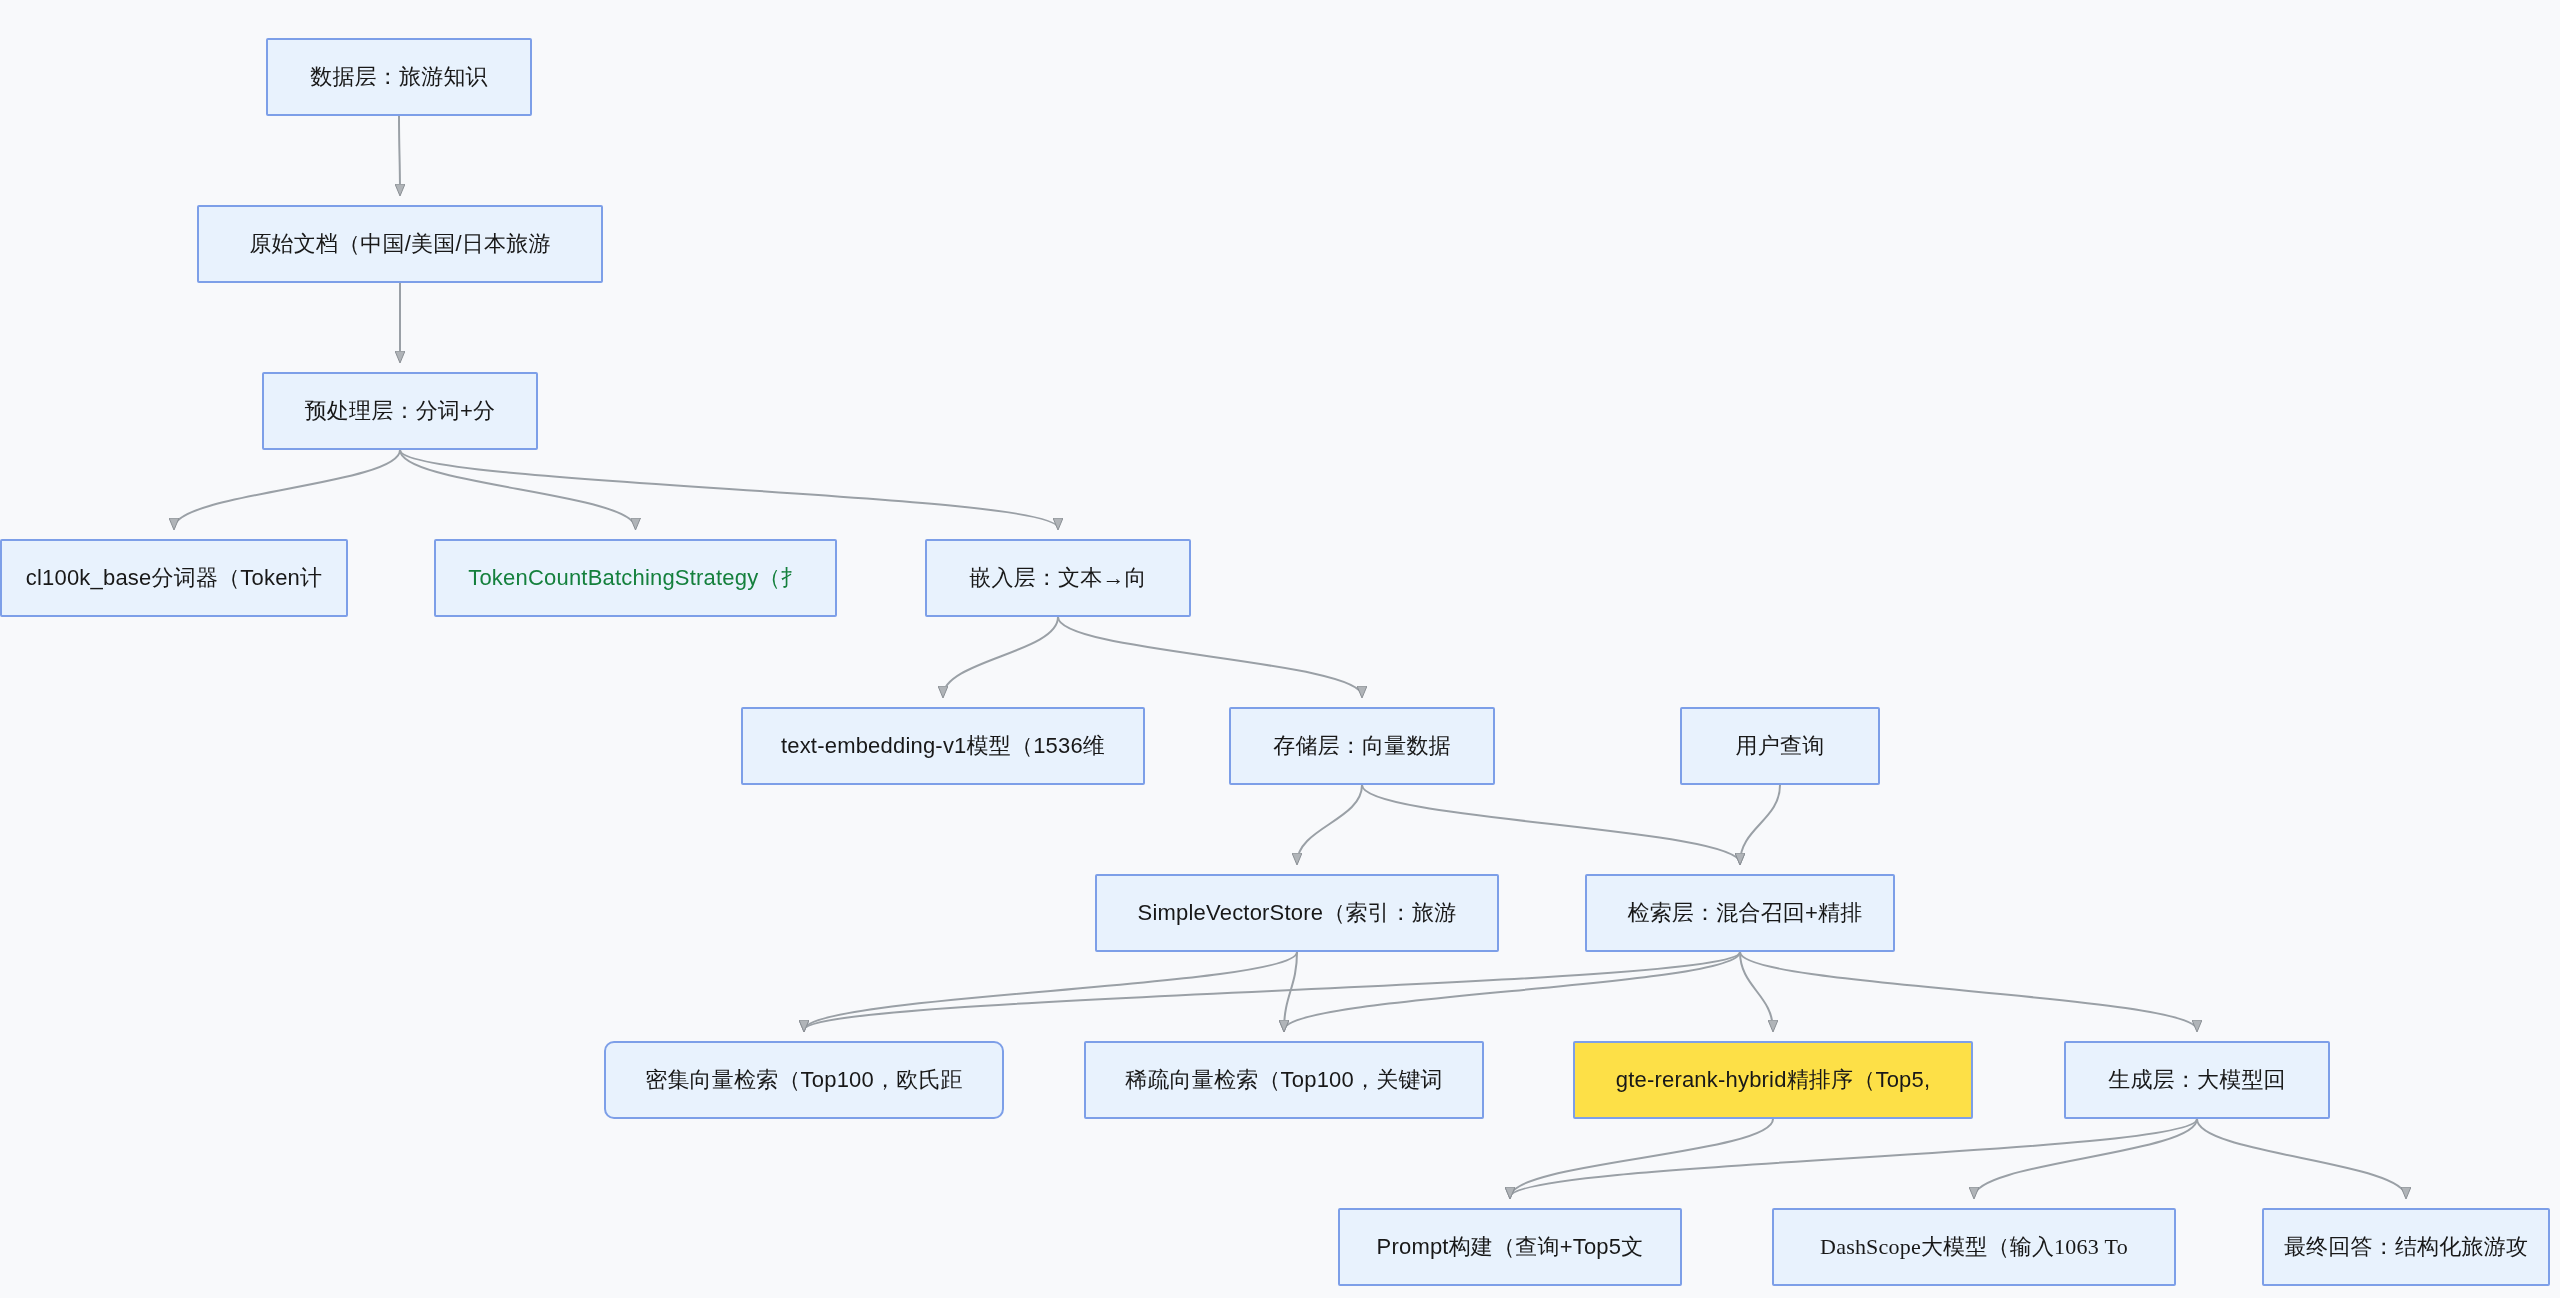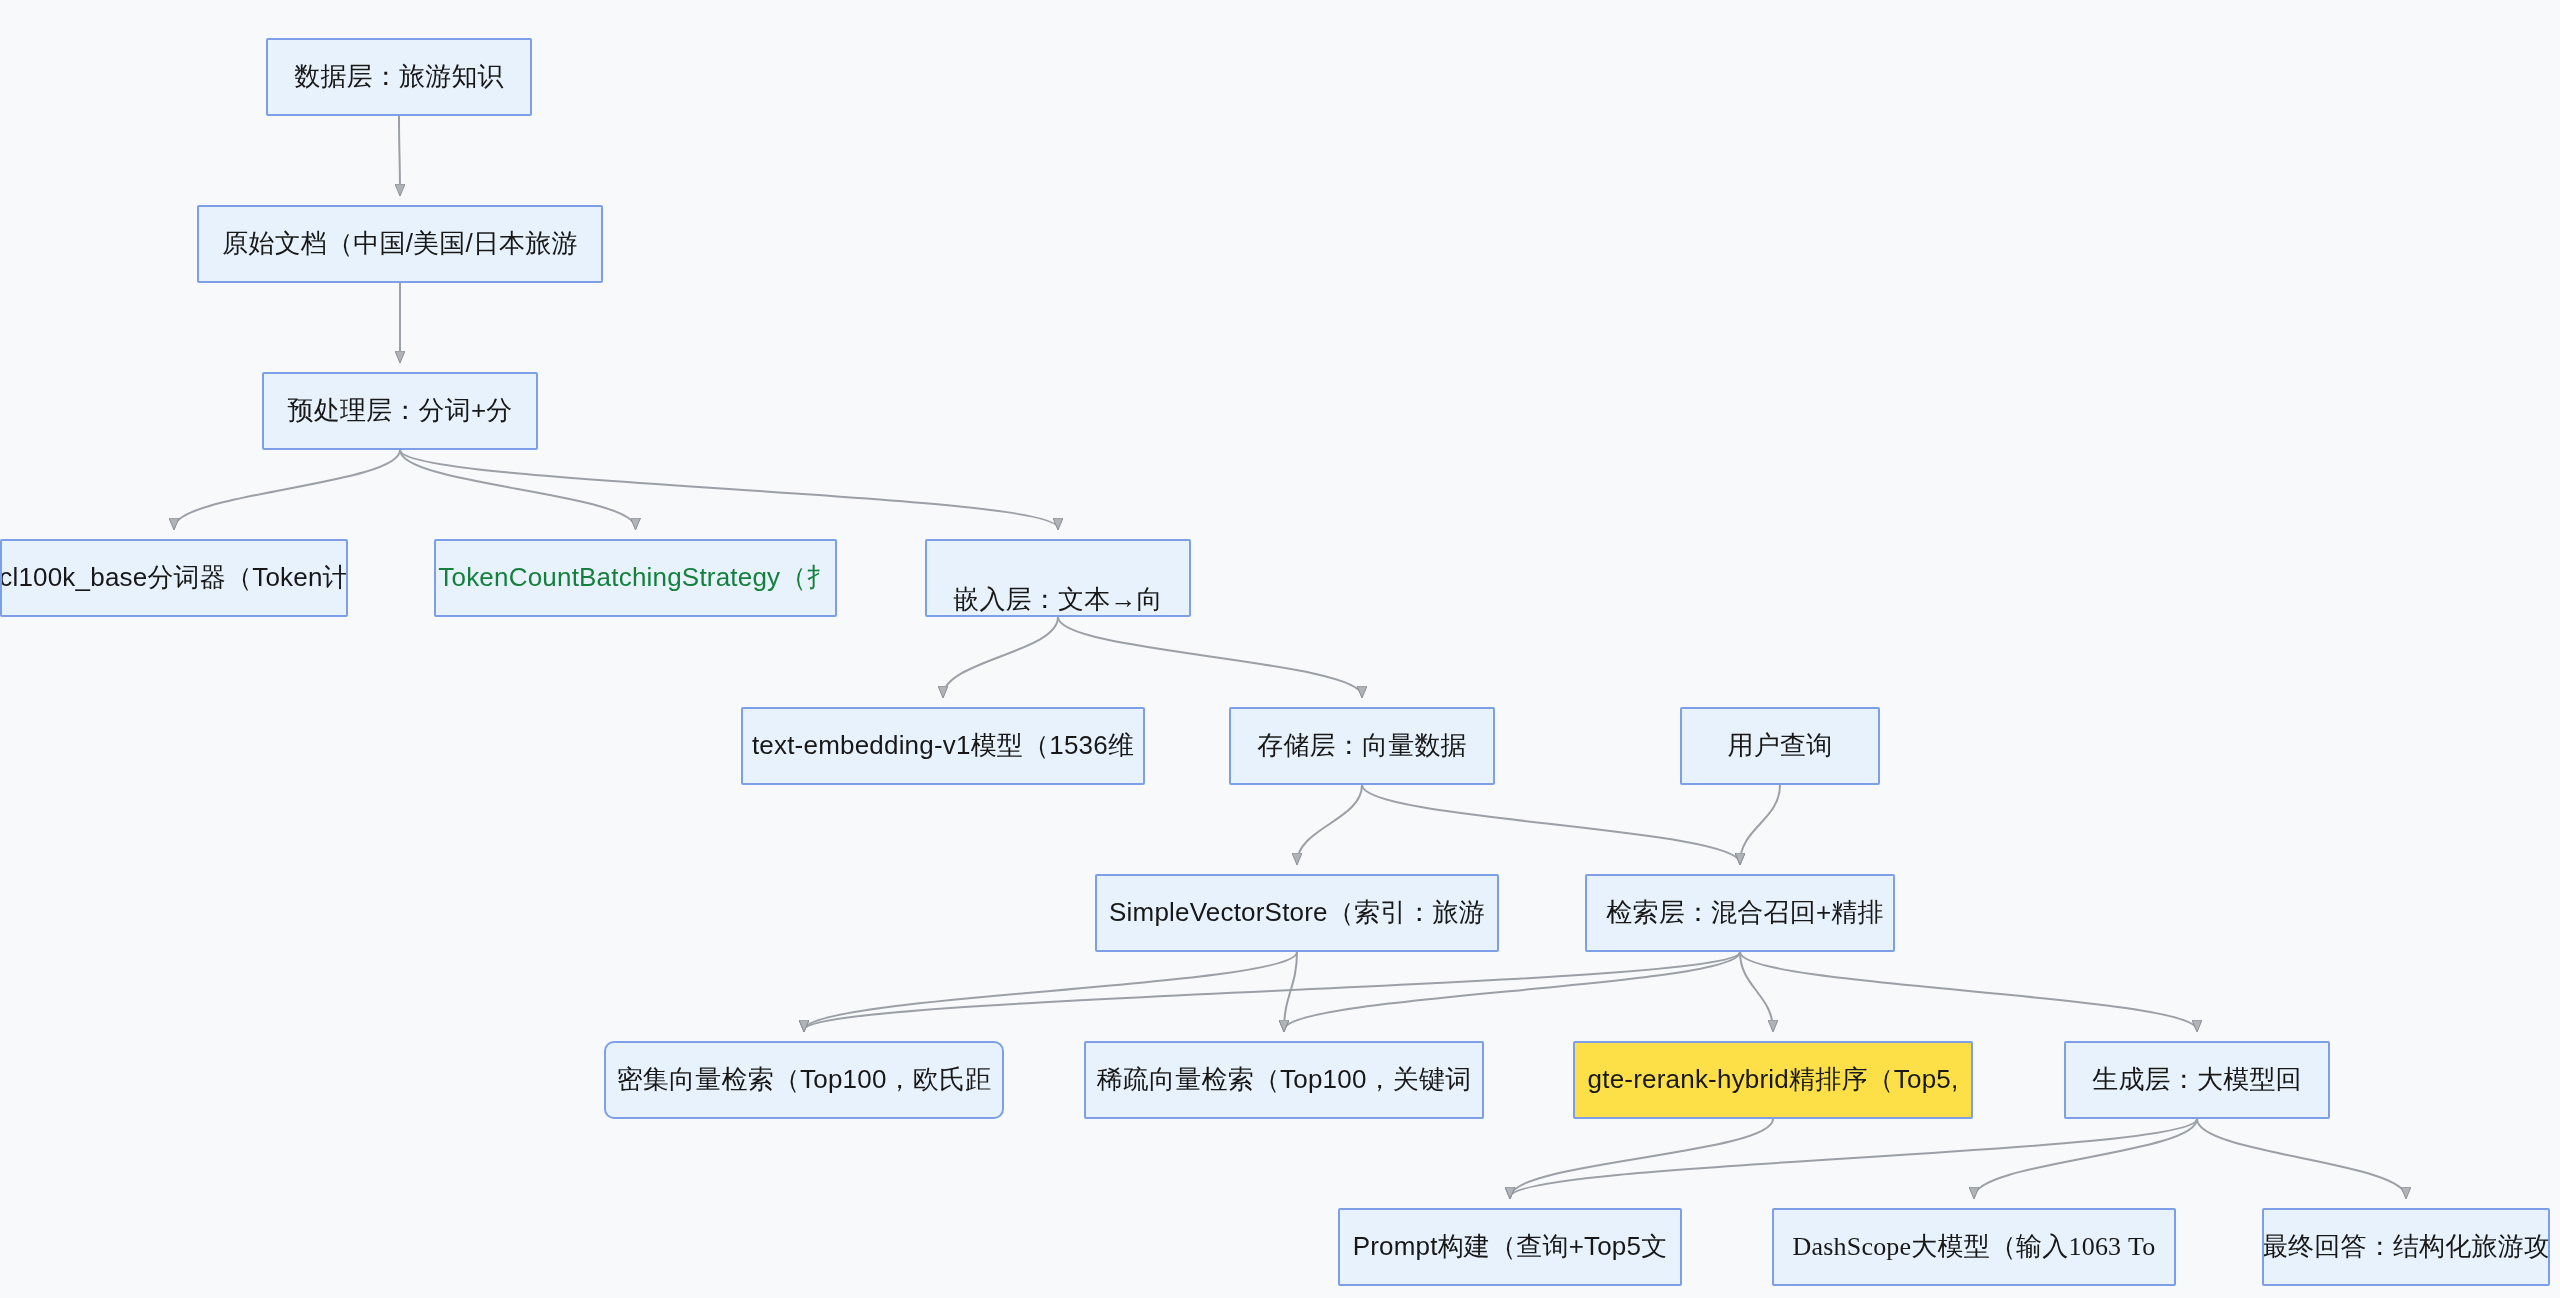--- a/index.html
+++ b/index.html
@@ -36,21 +36,21 @@
     border-radius: 2px;
     display: flex;
     align-items: center;
     justify-content: center;
     overflow: hidden;
     z-index: 2;
   }
   .flow-node .node-label {
     white-space: nowrap;
     color: #181818;
-    font-size: 26px;
+    font-size: 22px;
     line-height: 1.2;
     font-family: "Liberation Sans", "DejaVu Sans", sans-serif;
     letter-spacing: 0.2px;
     padding: 0 14px;
   }
 </style>
 </head>
 <body>
 
 <div id="diagram-canvas">
@@ -92,21 +92,21 @@
       </div>
       <div class="flow-node" style="left: 262px; top: 372px; width: 276px; height: 78px; background: rgb(232, 242, 253); border-color: rgb(125, 159, 232);">
         <span class="node-label" style="color: rgb(24, 24, 24);">预处理层：分词+分</span>
       </div>
       <div class="flow-node" style="left: 0px; top: 539px; width: 348px; height: 78px; background: rgb(232, 242, 253); border-color: rgb(125, 159, 232);">
         <span class="node-label" style="color: rgb(24, 24, 24);">cl100k_base分词器（Token计</span>
       </div>
       <div class="flow-node" style="left: 434px; top: 539px; width: 403px; height: 78px; background: rgb(232, 242, 253); border-color: rgb(125, 159, 232);">
         <span class="node-label" style="color: #15803d;">TokenCountBatchingStrategy（扌</span>
       </div>
-      <div class="flow-node" style="left: 925px; top: 539px; width: 266px; height: 78px; background: rgb(232, 242, 253); border-color: rgb(125, 159, 232); align-items: flex-end;">
+      <div class="flow-node" style="left: 925px; top: 539px; width: 266px; height: 78px; background: rgb(232, 242, 253); border-color: rgb(125, 159, 232);">
         <span class="node-label" style="color: rgb(24, 24, 24);">嵌入层：文本→向</span>
       </div>
       <div class="flow-node" style="left: 741px; top: 707px; width: 404px; height: 78px; background: rgb(232, 242, 253); border-color: rgb(125, 159, 232);">
         <span class="node-label" style="color: rgb(24, 24, 24);">text-embedding-v1模型（1536维</span>
       </div>
       <div class="flow-node" style="left: 1229px; top: 707px; width: 266px; height: 78px; background: rgb(232, 242, 253); border-color: rgb(125, 159, 232);">
         <span class="node-label" style="color: rgb(24, 24, 24);">存储层：向量数据</span>
       </div>
       <div class="flow-node" style="left: 1680px; top: 707px; width: 200px; height: 78px; background: rgb(232, 242, 253); border-color: rgb(125, 159, 232);">
         <span class="node-label" style="color: rgb(24, 24, 24);">用户查询</span>

